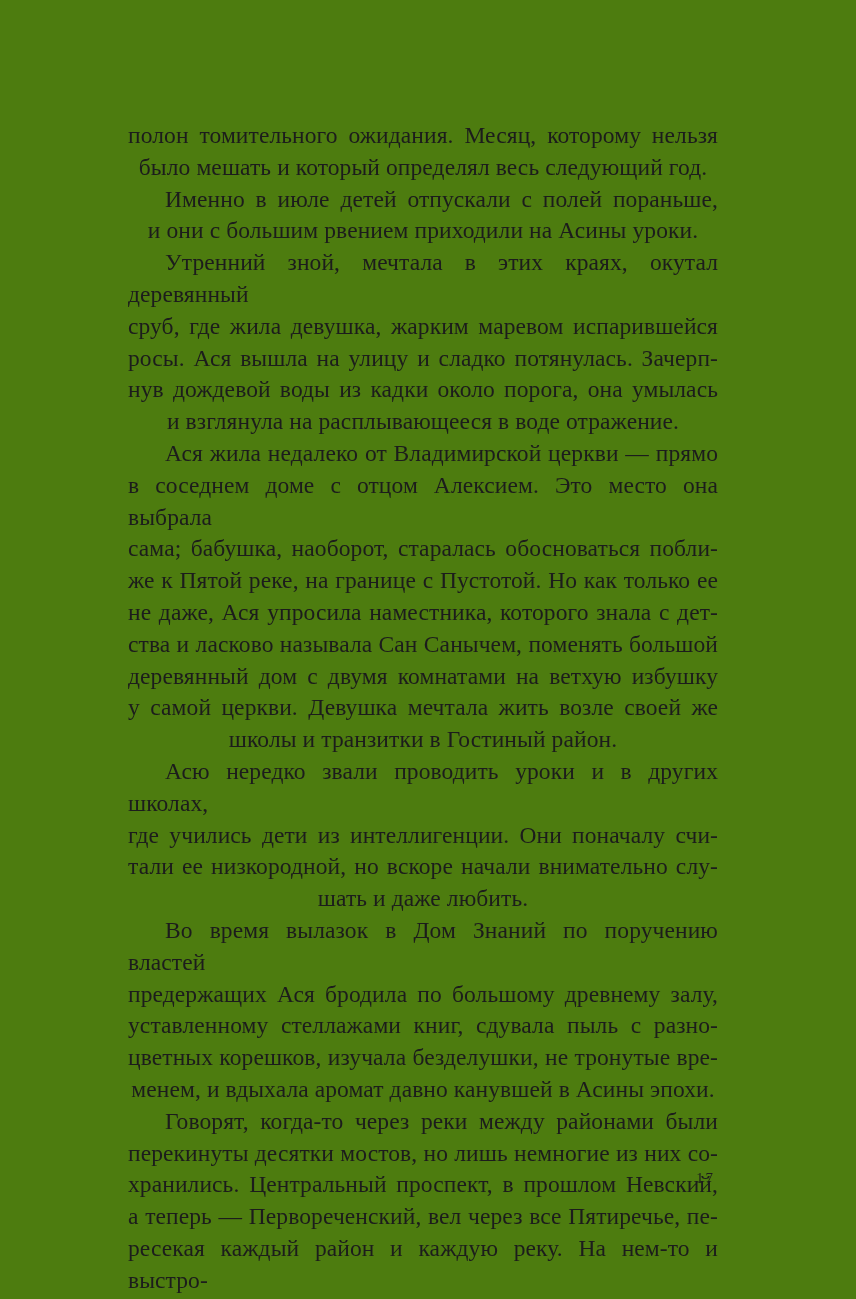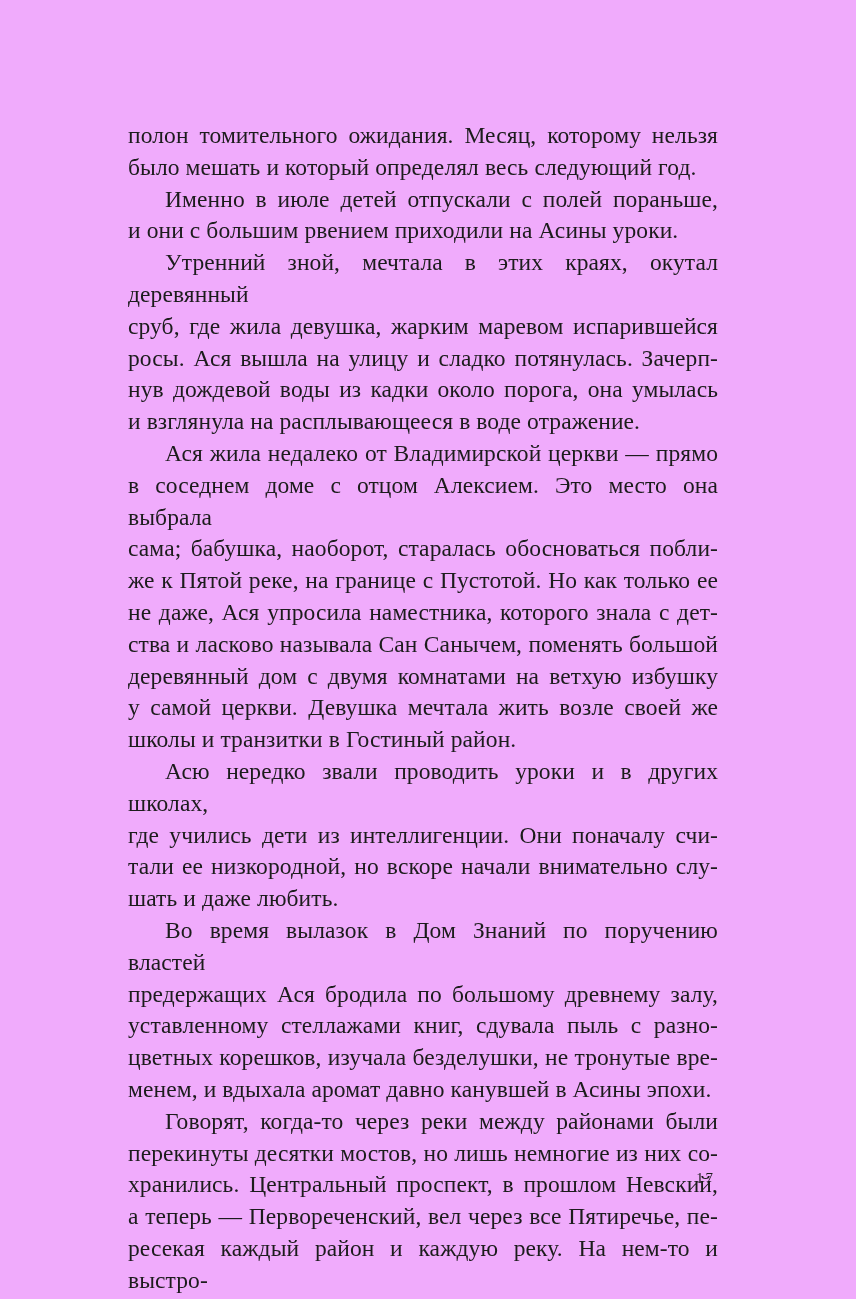--- a/index.html
+++ b/index.html
@@ -4,36 +4,36 @@
 <style>
   html, body {
     margin: 0;
     padding: 0;
     background: #ffffff;
   }
   .book-page {
     position: relative;
     width: 856px;
     height: 1299px;
-    background: #f0abfc;
+    background: #4d7c0f;
     overflow: hidden;
     font-family: "Liberation Serif", "DejaVu Serif", serif;
     color: #1c1c1c;
   }
   .text-block {
     position: absolute;
     left: 128px;
     top: 120px;
     width: 590px;
   }
   .line {
     font-size: 23.5px;
     line-height: 31.8px;
     white-space: normal;
-    text-align: left;
+    text-align: center;
     letter-spacing: 0.1px;
   }
   .line.just {
     text-align: justify;
     text-align-last: justify;
     text-justify: inter-word;
   }
   .line.indent {
     text-indent: 37px;
   }

